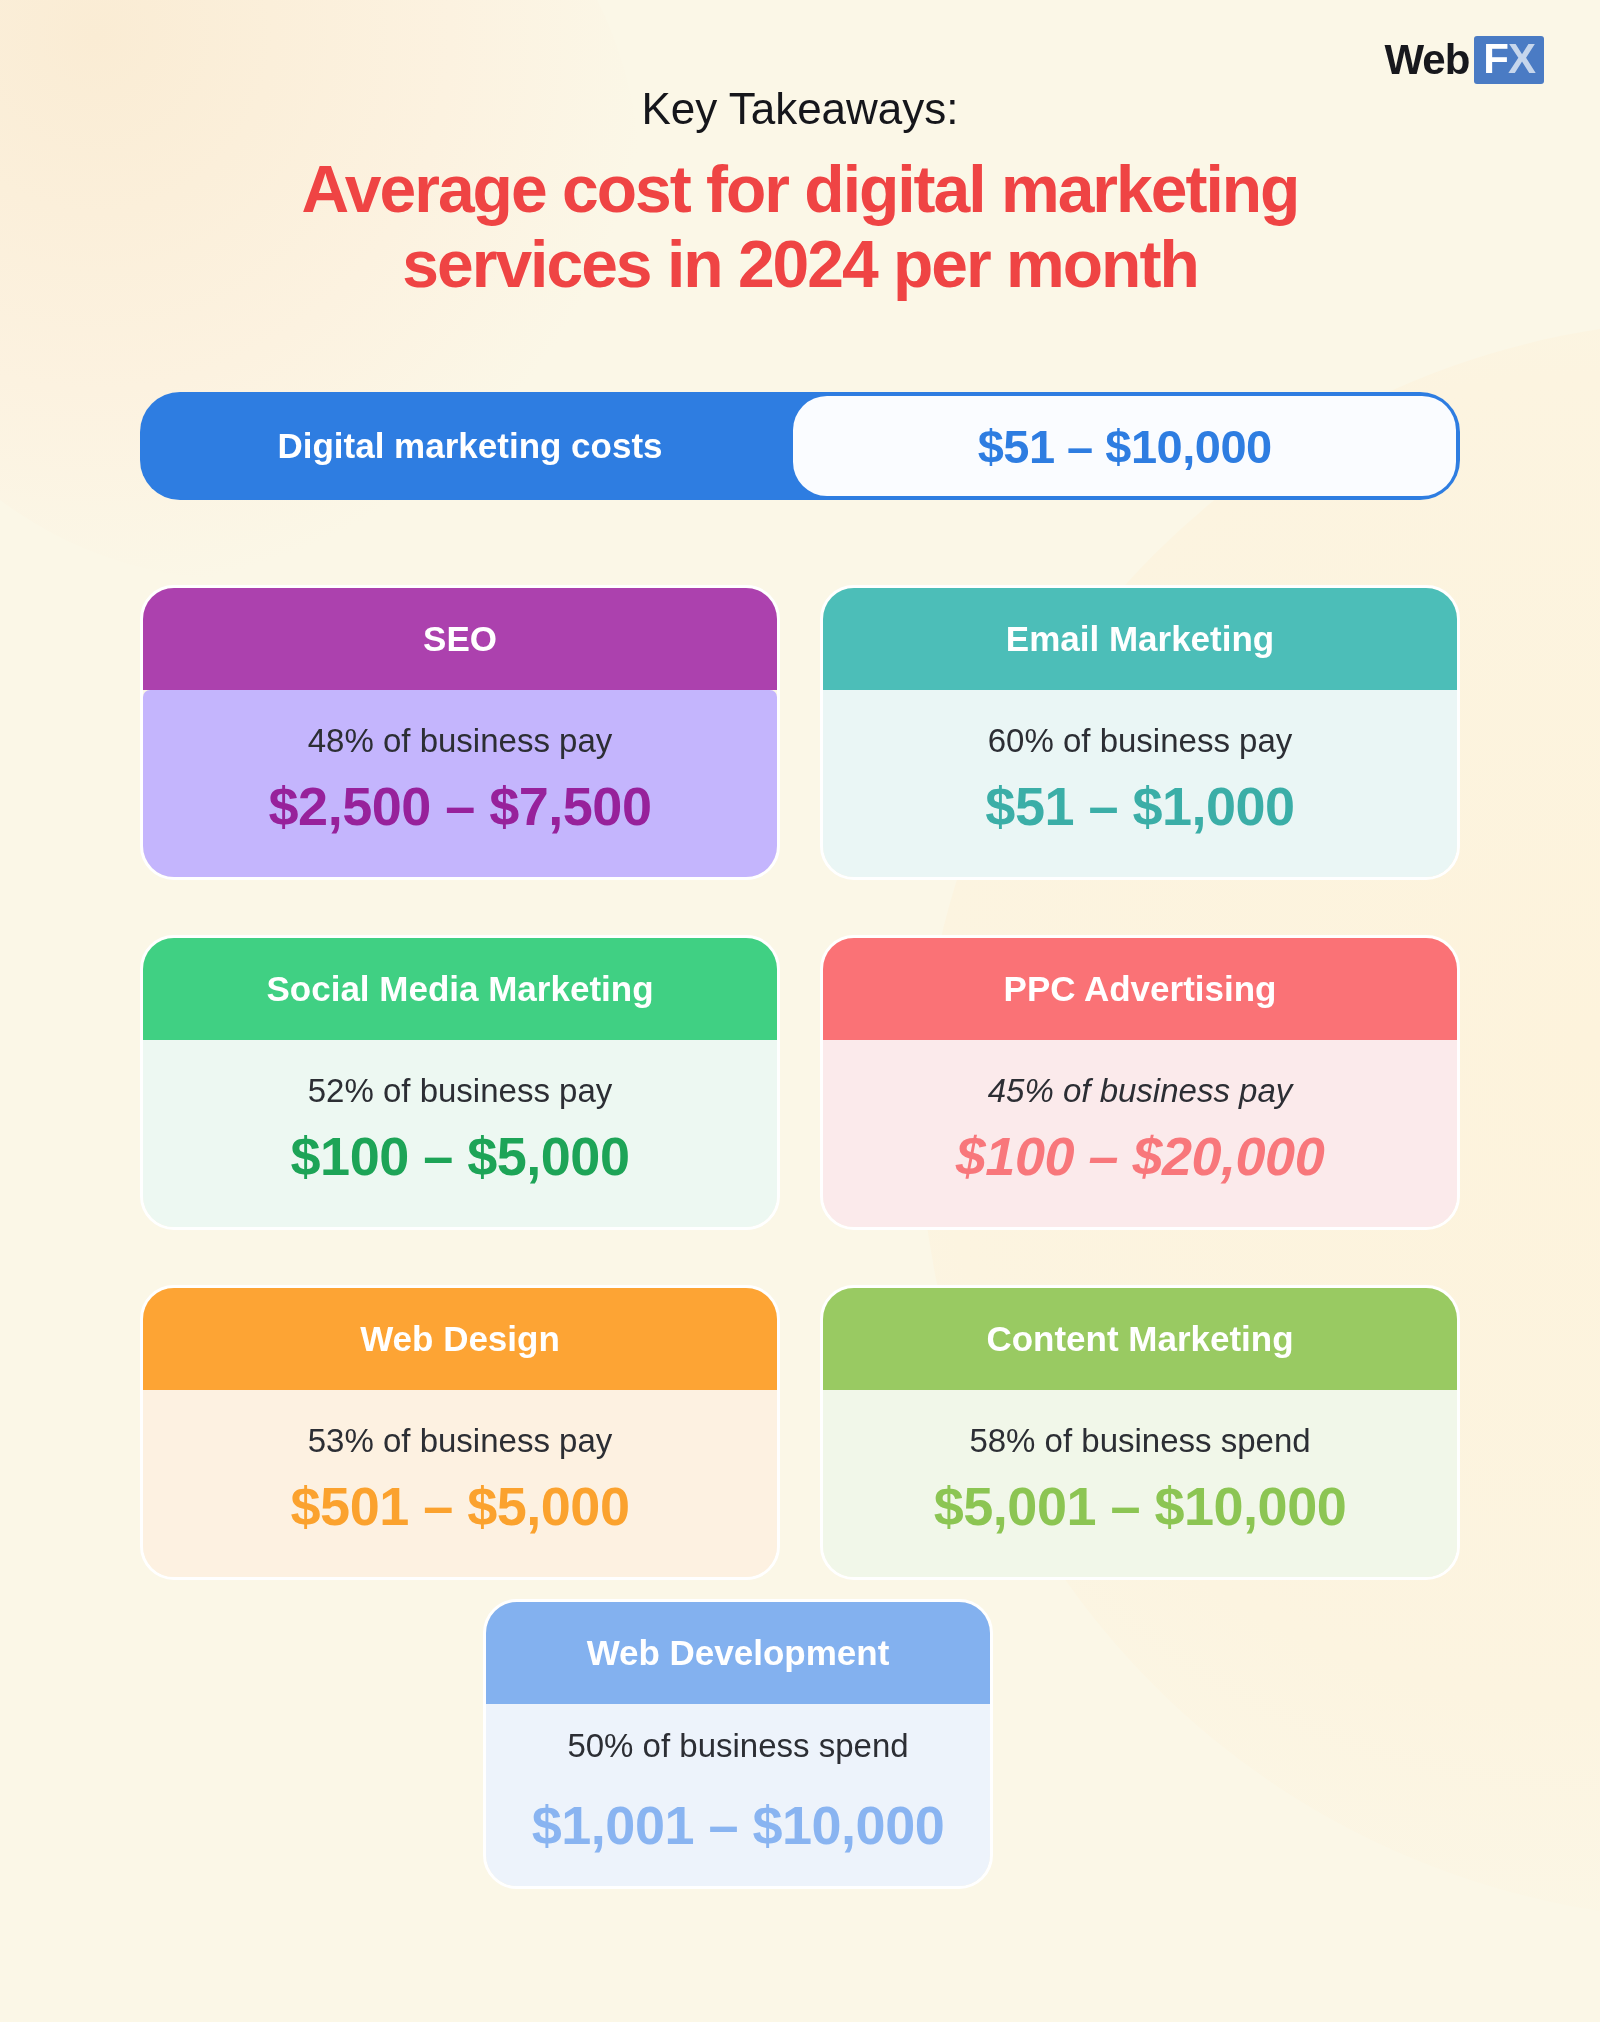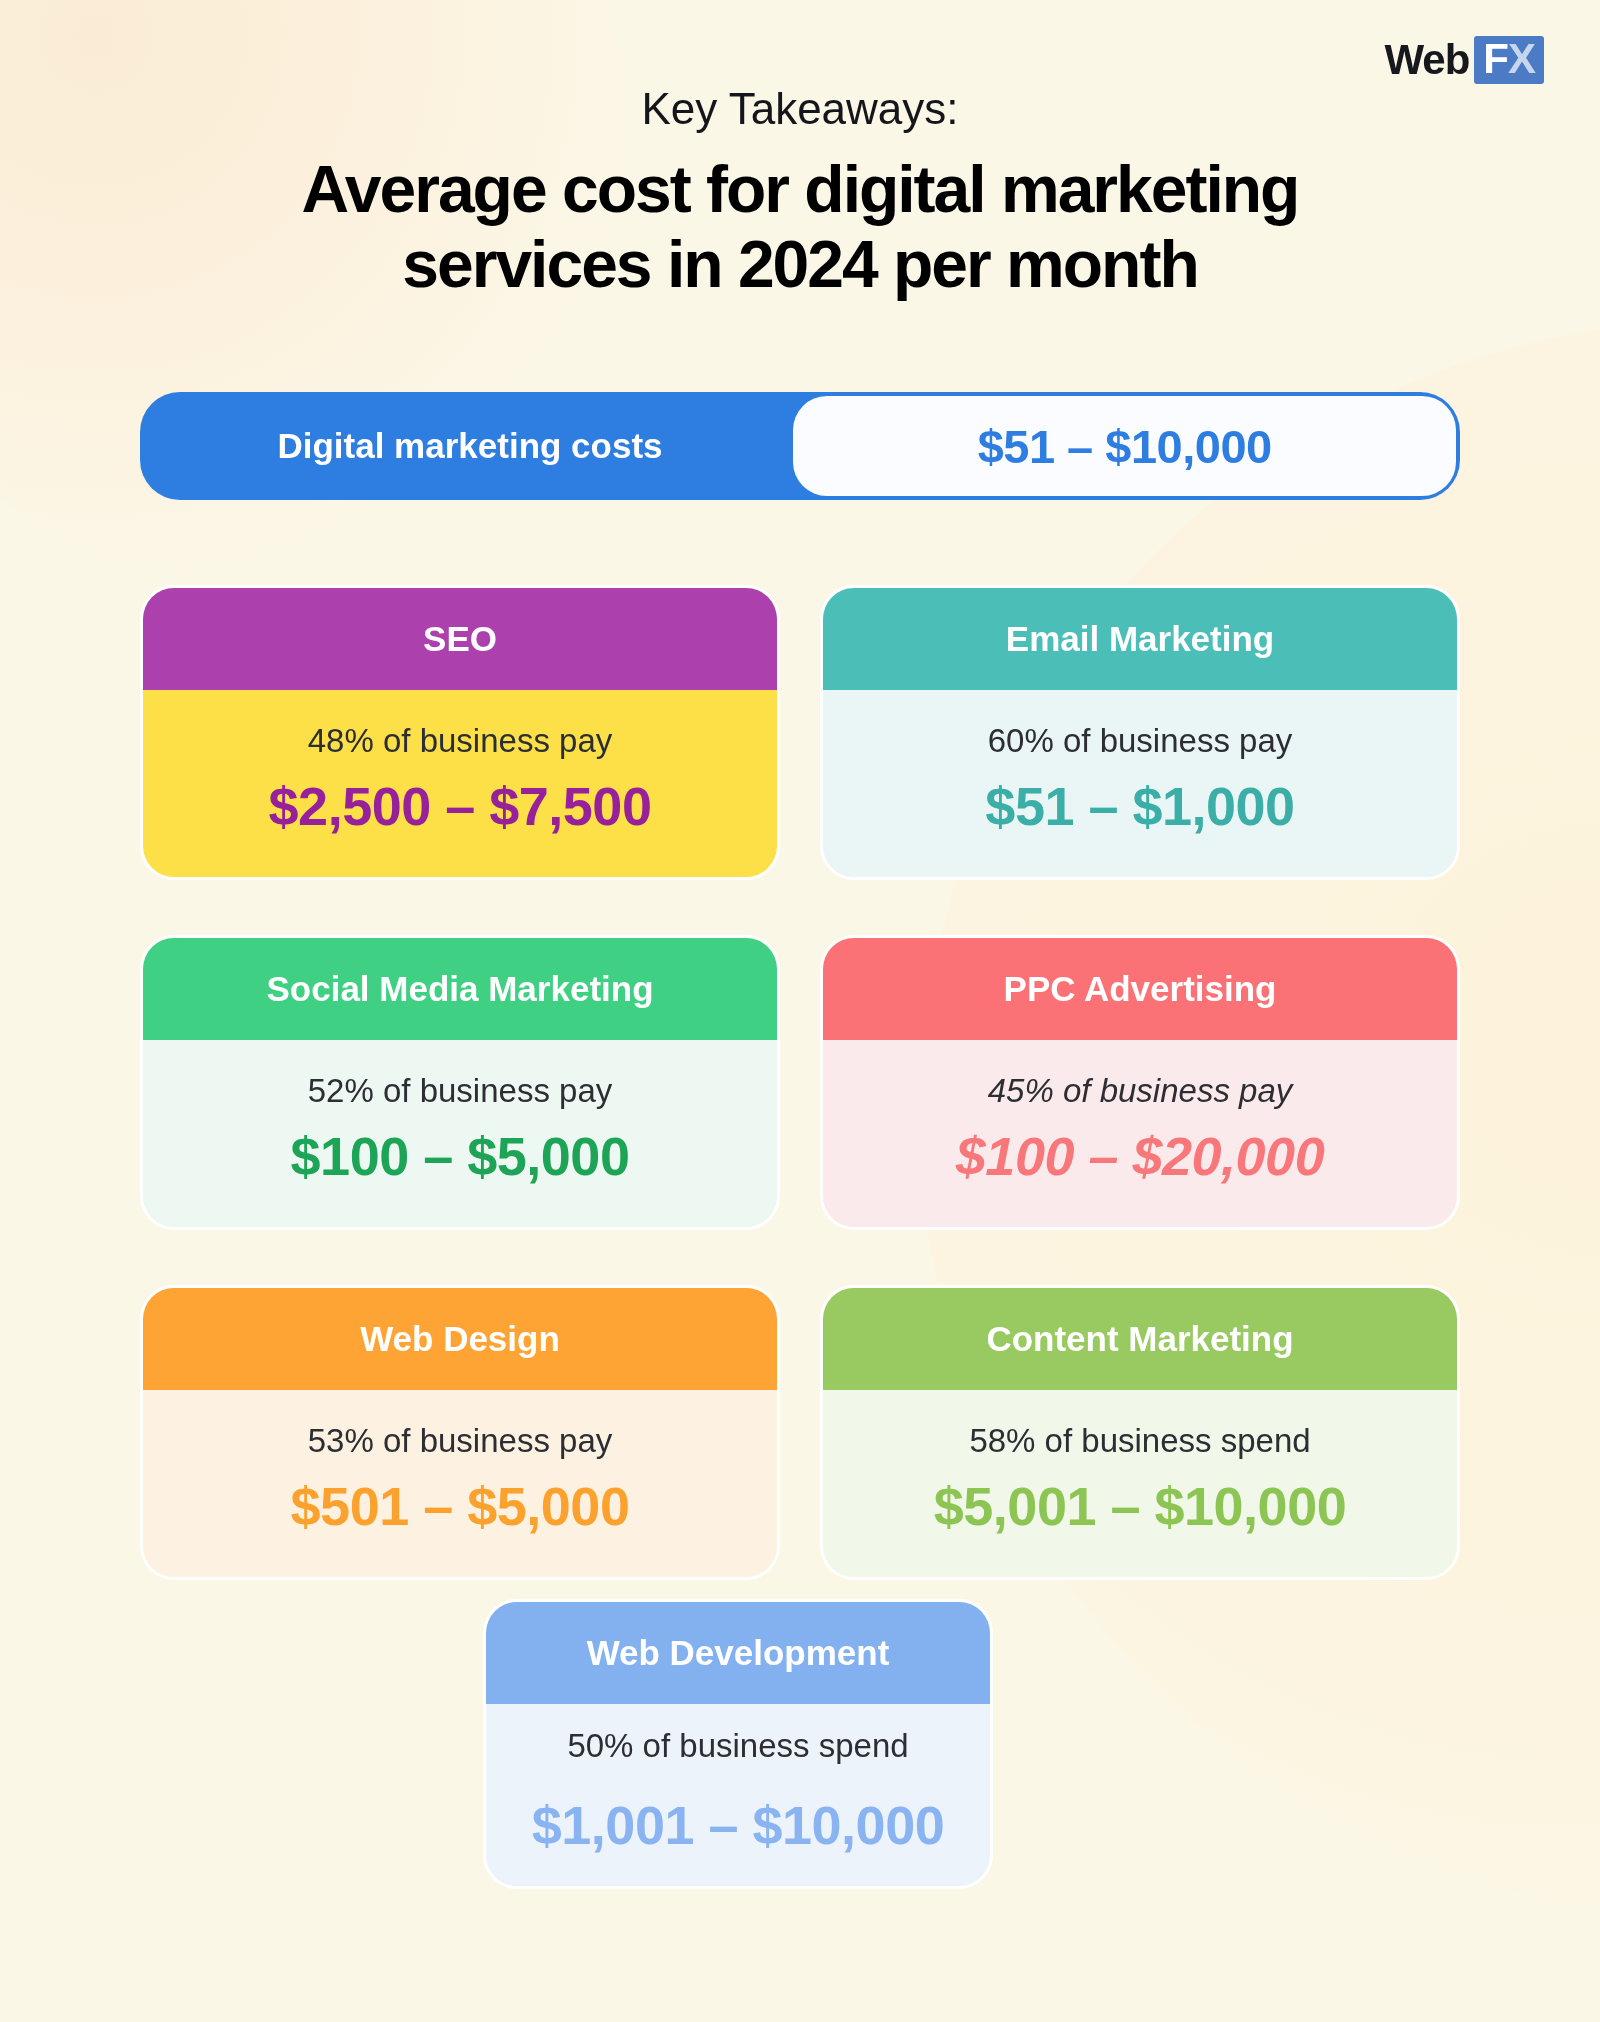--- a/index.html
+++ b/index.html
@@ -25,21 +25,21 @@
   .logo-fx{
     margin-left:5px;padding:1px 9px 3px 9px;border-radius:3px;
     display:inline-block;line-height:1.05;
   }
   .kicker{
     position:absolute;top:84px;left:0;width:100%;text-align:center;
     font-size:44px;font-weight:500;color:#15161B;
   }
   .title{
     position:absolute;top:152px;left:0;width:100%;text-align:center;
-    font-size:66px;line-height:1.13;font-weight:900;color:#000000;letter-spacing:-2px;
+    font-size:66px;line-height:1.13;font-weight:900;color:#ef4444;letter-spacing:-2px;
   }
   .summary-bar{
     position:absolute;left:140px;top:392px;width:1320px;height:108px;
     border-radius:40px;box-sizing:border-box;
   }
   .summary-label{
     position:absolute;left:0;top:0;bottom:0;width:50%;
     display:flex;align-items:center;justify-content:center;
     color:#FFFFFF;font-size:35px;font-weight:700;
   }
@@ -90,21 +90,21 @@
   <div>services in 2024 per month</div>
 </div>
 
 <div class="summary-bar" style="background: rgb(46, 125, 225);">
   <div class="summary-label">Digital marketing costs</div>
   <div class="summary-value" style="color: rgb(46, 125, 225); background: rgb(250, 252, 255);">$51 – $10,000</div>
 </div>
 
 <div class="card" id="card-0">
   <div class="card-header" style="background: rgb(172, 65, 174);">SEO</div>
-  <div class="card-body" style="background: #fde047;">
+  <div class="card-body" style="background: #c4b5fd; border-radius: 7px;">
     <div class="card-stat">48% of business pay</div>
     <div class="card-range" style="color: rgb(151, 33, 155);">$2,500 – $7,500</div>
   </div>
 </div>
 
 <div class="card" id="card-1">
   <div class="card-header" style="background: rgb(76, 190, 184);">Email Marketing</div>
   <div class="card-body" style="background: rgb(234, 246, 245);">
     <div class="card-stat">60% of business pay</div>
     <div class="card-range" style="color: rgb(59, 174, 167);">$51 – $1,000</div>

